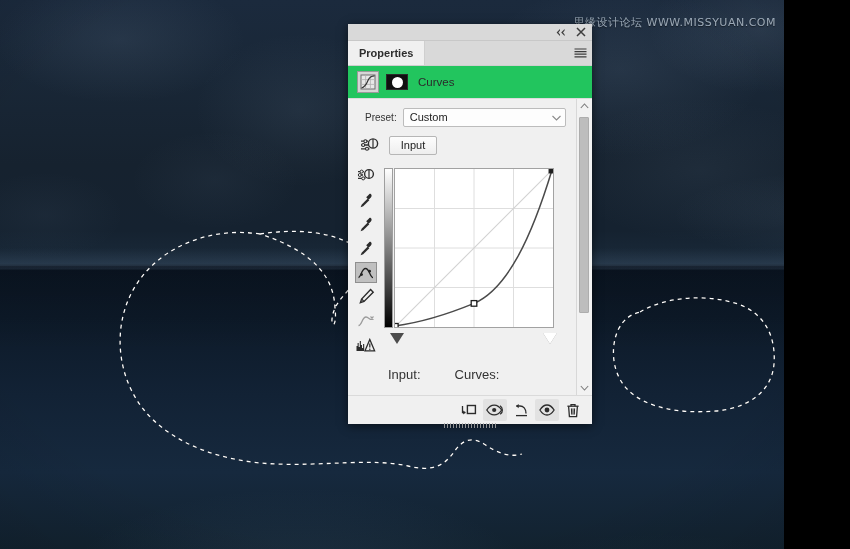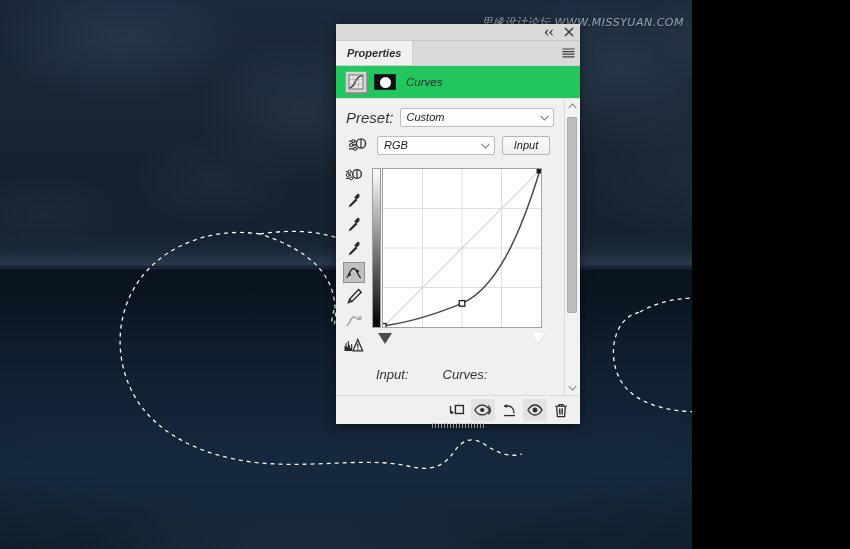--- a/index.html
+++ b/index.html
@@ -9,24 +9,23 @@
   }
   body {
     width: 850px;
     height: 549px;
     overflow: hidden;
     font-family: "Liberation Sans", sans-serif;
   }
 
   #stage {
     position: relative;
-    width: 692px;
+    width: 784px;
     height: 549px;
     overflow: hidden;
-    font-style: italic;
   }
 
   
   .bg-base {
     position: absolute;
     inset: 0;
     background:
       linear-gradient(180deg,
         #1b2a3d 0%,
         #192737 14%,
@@ -104,21 +103,21 @@
     color: rgba(214,228,242,0.68);
     font-family: "DejaVu Sans", sans-serif;
     white-space: nowrap;
     text-shadow: 0 1px 1px rgba(0,0,0,0.5);
     user-select: none;
   }
 
   
   #panel {
     position: absolute;
-    left: 336px;
+    left: 348px;
     top: 24px;
     width: 244px;
     height: 400px;
     background: #f0f0f0;
     box-shadow: 0 2px 9px rgba(0,0,0,0.55);
     font-size: 11px;
     color: #2b2b2b;
     display: flex;
     flex-direction: column;
   }
@@ -216,21 +215,21 @@
   }
 
   
   .row-preset {
     display: flex;
     align-items: center;
     gap: 6px;
     padding: 0 10px 0 10px;
     height: 20px;
   }
-  .row-preset .lbl { font-size: 15px; color: #333; }
+  .row-preset .lbl { font-size: 10px; color: #333; margin-left: 7px; }
   .select {
     flex: 1;
     height: 19px;
     background: #fdfdfd;
     border: 1px solid #bcbcbc;
     border-radius: 2px;
     display: flex;
     align-items: center;
     padding: 0 4px 0 6px;
     font-size: 11px;
@@ -505,28 +504,20 @@
         <div class="row-channel">
           <div class="tgt-adj-icon" title="Click and drag in image to modify">
             <svg width="20" height="17" viewBox="0 0 20 17">
               <circle cx="13" cy="6.5" r="4.6" fill="none" stroke="#2f2f2f" stroke-width="1.4"></circle>
               <path d="M13,2 L13,11" stroke="#2f2f2f" stroke-width="1.2"></path>
               <path d="M1,4.2 H8 M1,8 H8 M1,11.8 H9.5" stroke="#2f2f2f" stroke-width="1.3"></path>
               <circle cx="5.4" cy="4.2" r="1.5" fill="#f0f0f0" stroke="#2f2f2f" stroke-width="1.1"></circle>
               <circle cx="3.2" cy="8" r="1.5" fill="#f0f0f0" stroke="#2f2f2f" stroke-width="1.1"></circle>
               <circle cx="7" cy="11.8" r="1.5" fill="#f0f0f0" stroke="#2f2f2f" stroke-width="1.1"></circle>
             </svg>
-          </div>
-          <div class="select channel">
-            <span class="val">RGB</span>
-            <span class="caret">
-              <svg width="9" height="6" viewBox="0 0 9 6">
-                  <path d="M0.5,1 L4.5,5 L8.5,1" stroke="#8a8a8a" stroke-width="1.1" fill="none"></path>
-                </svg>
-            </span>
           </div>
           <div class="btn-auto">
             <span>Input</span>
           </div>
         </div>
 
         <div class="graph-area">
 
           <div class="toolcol">
 

